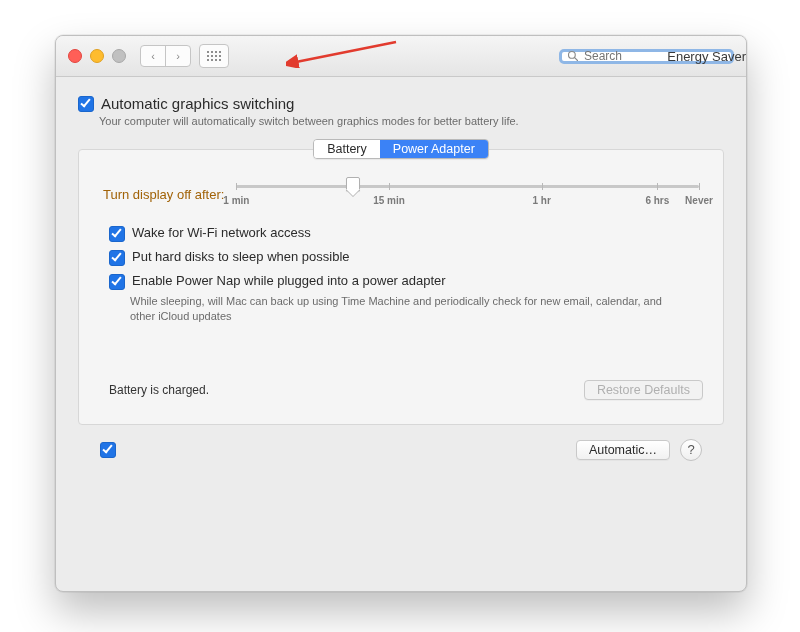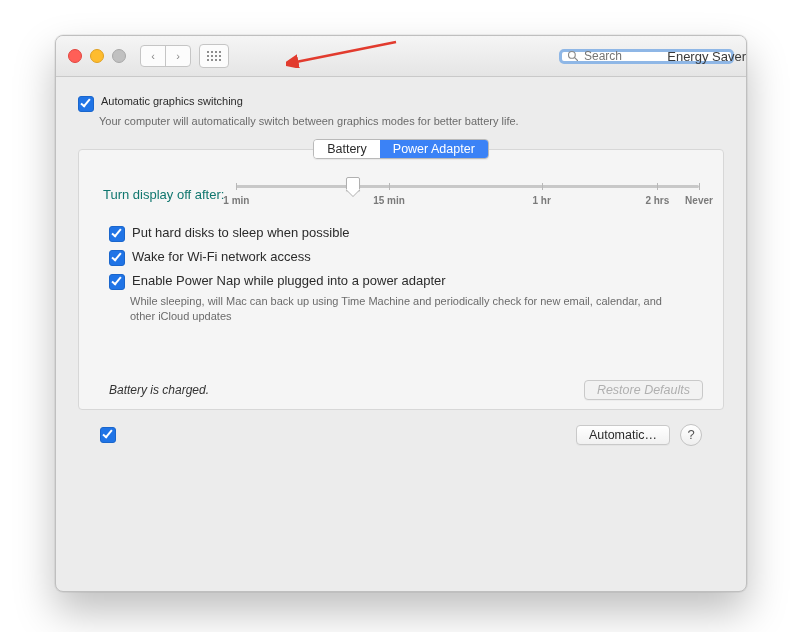--- a/index.html
+++ b/index.html
@@ -132,39 +132,39 @@
   .checkbox.checked::after{
     content:"";
     position:absolute;
     left:4px;top:0px;
     width:3px;height:8px;
     border:solid #fff;
     border-width:0 2px 2px 0;
     transform:rotate(40deg);
   }
   .auto-label {
-    font-size:11px;
+    font-size:15px;
     color:#2b2b2b;
   }
   .sublabel {
     font-size:11px;
     color:#6b6b6b;
     margin-left:21px;
     margin-top:3px;
   }
   .arrow {
     position:absolute;
     pointer-events:none;
   }
   .panel {
     margin-top: 22px;
     background:#f5f5f5;
     border:1px solid #d7d7d7;
     border-radius:4px;
-    padding-bottom: 9px;
+    padding-bottom: 24px;
     position:relative;
   }
   .tabs {
     display:flex;
     justify-content:center;
     margin-top:-11px;
     margin-bottom:18px;
   }
   .seg {
     display:flex;
@@ -186,21 +186,21 @@
     color:#fff;
   }
   .slider-row {
     display:flex;
     align-items:center;
     padding: 0 24px;
     gap: 12px;
   }
   .slider-label {
     font-size:13px;
-    color:#0f766e;
+    color:#a16207;
     white-space:nowrap;
   }
   .slider-wrap { flex:1; position:relative; height:34px;font-weight:bold;}
   .track {
     position:absolute;
     left:0;right:0;top:8px;
     height:3px;
     background:#c8c8c8;
     border-radius:2px;
   }
@@ -261,21 +261,20 @@
     margin-left:21px;
     margin-top:-3px;
     max-width: 540px;
     line-height:1.35;
   }
   .panel-footer {
     display:flex;
     align-items:center;
     justify-content:space-between;
     padding: 56px 20px 0 30px;
-    font-style: italic;
   }
   .status {
     font-size:12px;
     color:#333;
   }
   .button {
     background:linear-gradient(#ffffff,#f1f1f1);
     border:1px solid #c9c9c9;
     border-radius:4px;
     padding: 2px 12px;
@@ -376,34 +375,34 @@
           <div class="slider-wrap">
             <div class="track"></div>
             <div class="tick" style="left:0%"></div>
             <div class="tick" style="left:33%"></div>
             <div class="tick" style="left:66%"></div>
             <div class="tick" style="left:91%"></div>
             <div class="tick" style="left:100%"></div>
             <div class="tick-label" style="left:0%">1 min</div>
             <div class="tick-label" style="left:33%">15 min</div>
             <div class="tick-label" style="left:66%">1 hr</div>
-            <div class="tick-label" style="left:91%">2 hrs</div>
+            <div class="tick-label" style="left:91%">6 hrs</div>
             <div class="tick-label" style="left:100%">Never</div>
             <div class="thumb" style="left:25%;"></div>
           </div>
         </div>
 
         <div class="options">
           <div class="opt">
             <div class="checkbox checked"></div>
-            <div>Put hard disks to sleep when possible</div>
+            <div>Wake for Wi-Fi network access</div>
           </div>
           <div class="opt">
             <div class="checkbox checked"></div>
-            <div>Wake for Wi-Fi network access</div>
+            <div>Put hard disks to sleep when possible</div>
           </div>
           <div class="opt">
             <div class="checkbox checked"></div>
             <div>Enable Power Nap while plugged into a power adapter</div>
           </div>
           <div class="opt-desc">While sleeping, will Mac can back up using Time Machine and periodically check for new email, calendar, and other iCloud updates</div>
         </div>
 
         <div class="panel-footer">
           <div class="status">Battery is charged.</div>

